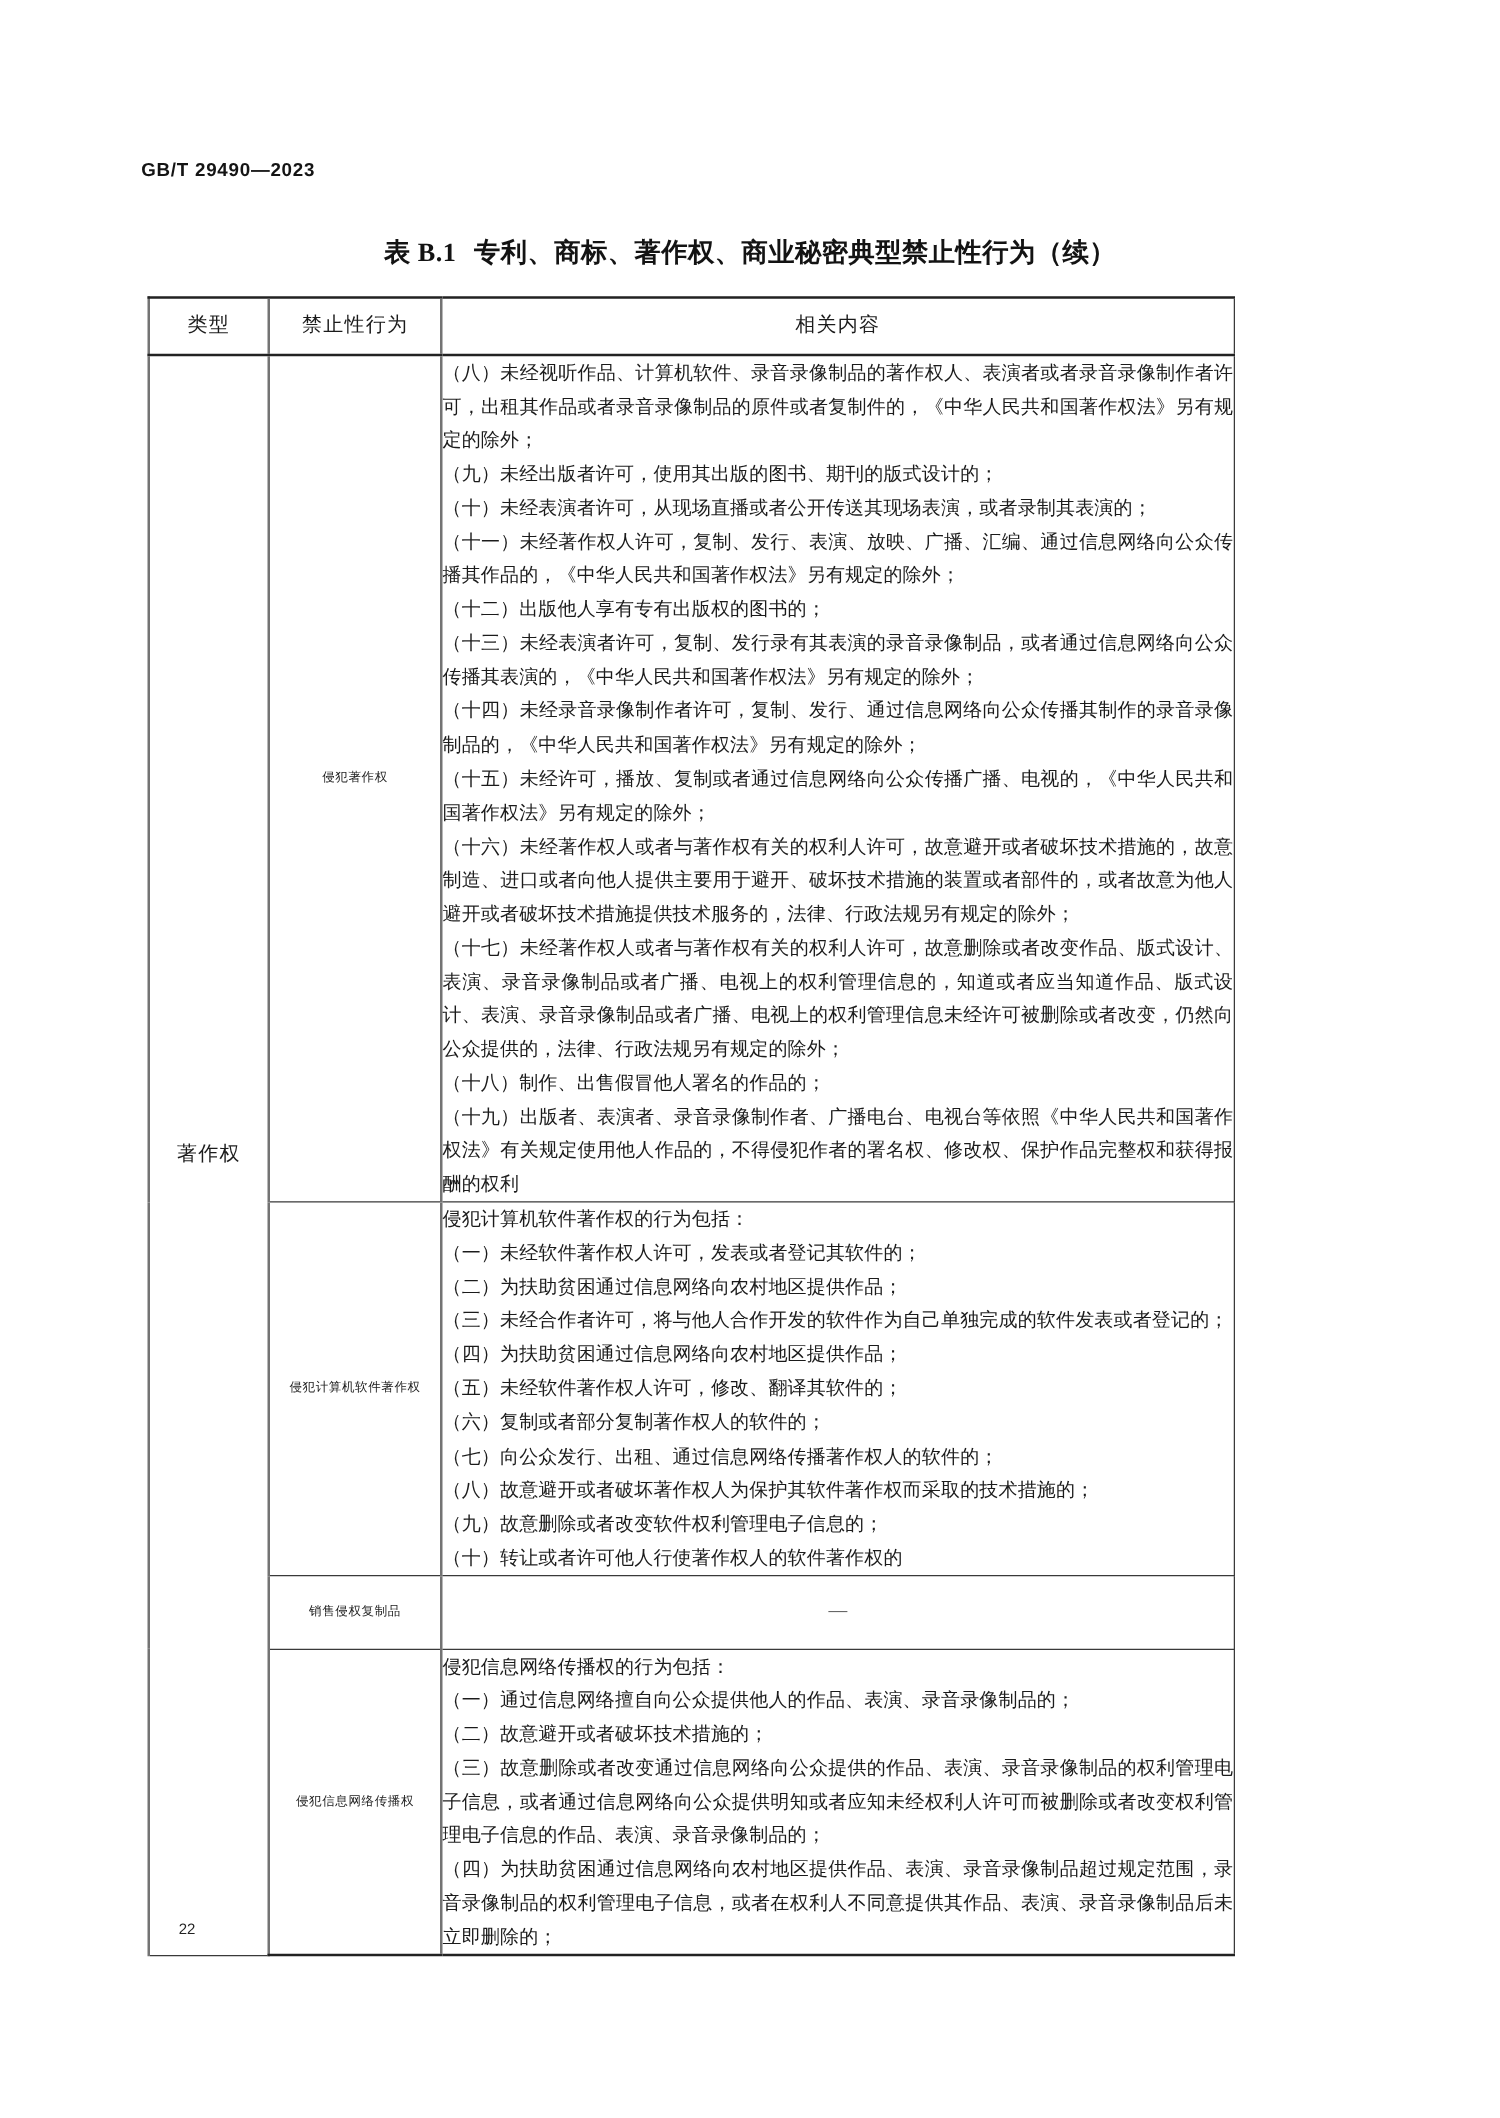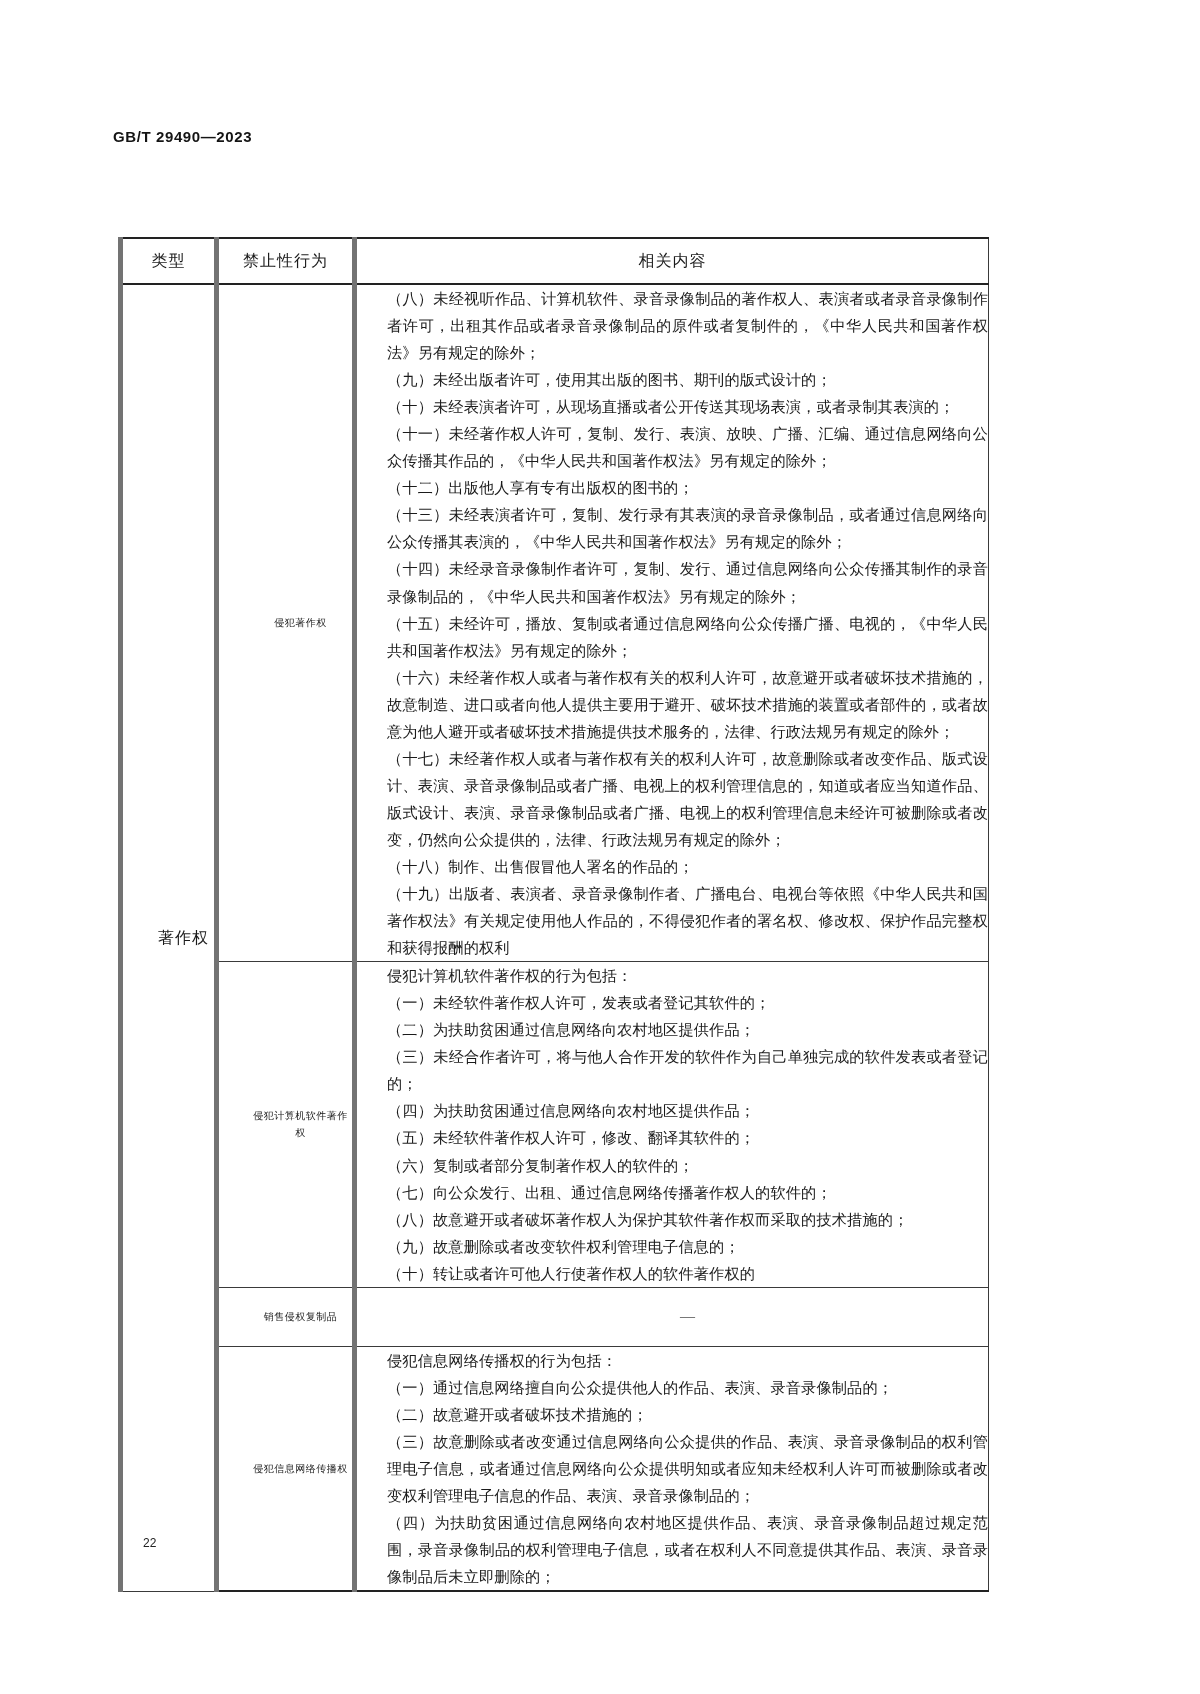--- a/index.html
+++ b/index.html
@@ -62,39 +62,38 @@
     table-layout: fixed;
     font-size: 15.2px;
     line-height: 1.78;
     color: #1b1b1b;
   }
   table.gb col.c-type    { width: 96px; }
   table.gb col.c-act     { width: 138px; }
   table.gb col.c-content { width: 634px; }
 
   table.gb th, table.gb td {
-    border-left: 5px solid #737373;
+    border-left: 2px solid #737373;
     border-right: 1px solid #3a3a3a;
     vertical-align: middle;
     padding: 0;
     font-family: Liberation Serif, serif;
   }
   
   table.gb thead th {
     border-top: 2.2px solid #222;
     border-bottom: 2.2px solid #222;
     text-align: center;
     font-weight: normal;
     font-size: 16px;
     height: 44px;
     letter-spacing: 1px;
   }
   table.gb tbody td {
     border-bottom: 1px solid #3a3a3a;
-    padding-left: 30px;
   }
   table.gb tbody tr:last-child td {
     border-bottom: 2.2px solid #222;
   }
   td.cell-type {
     text-align: center;
     font-size: 16px;
     letter-spacing: 1px;
     vertical-align: middle;
   }
@@ -136,20 +135,23 @@
     text-align: center;
   }
 </style>
 </head>
 <body>
 
 <div class="page">
 
   <div class="std-header">GB/T 29490—2023</div>
 
+  <div class="table-caption">
+    <span class="cap-num">表 B.1</span><span class="cap-title">专利、商标、著作权、商业秘密典型禁止性行为（续）</span>
+  </div>
 
   <div class="tbl-wrap">
     <table class="gb">
       <colgroup>
         <col class="c-type">
           <col class="c-act">
           <col class="c-content">
       </colgroup>
       <thead>
         <tr>

